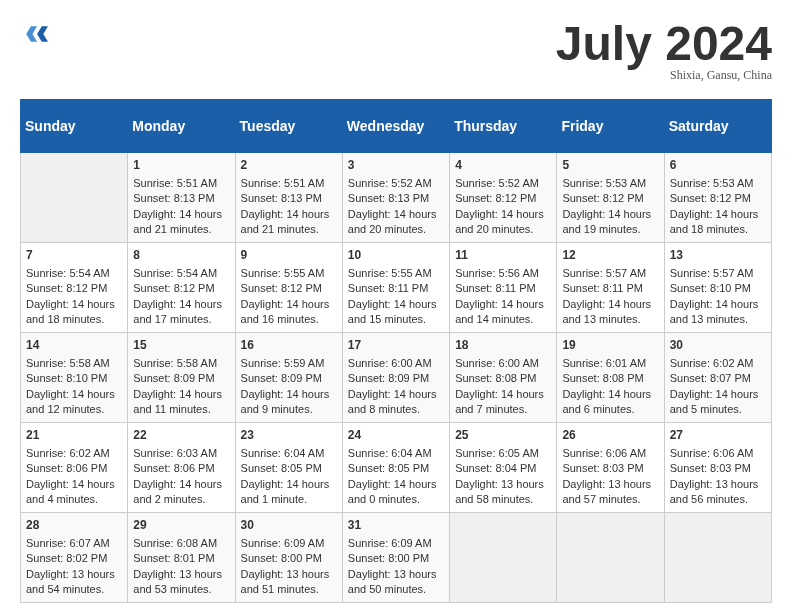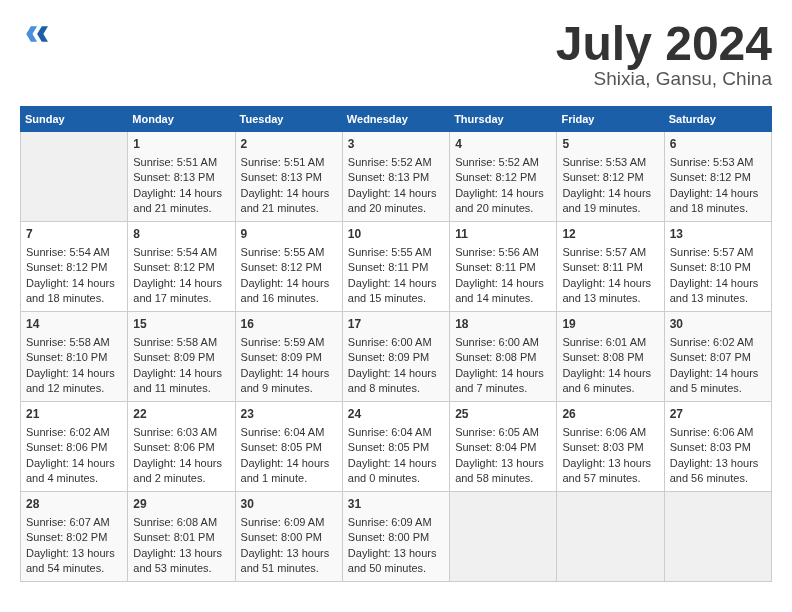--- a/index.html
+++ b/index.html
@@ -37,34 +37,35 @@
     .title-block {
       text-align: right;
     }
     .month-title {
       font-size: 48px;
       font-weight: bold;
       color: #333;
       line-height: 1;
     }
     .subtitle {
-      font-size: 19px;
+      font-size: 12px;
       color: #555;
+      font-family: Liberation Serif, serif;
     }
     table {
       width: 100%;
       border-collapse: collapse;
       font-size: 11px;
     }
     thead tr th {
       background-color: #1a5fa8;
       color: #fff;
-      padding: 6px 4px;
+      padding: 18px 4px;
       text-align: left;
-      font-size: 11px;
+      font-size: 14px;
       font-weight: bold;
       border: 1px solid #1a5fa8;
     }
     tbody tr td {
       border: 1px solid #ccc;
       vertical-align: top;
       padding: 4px 5px;
       min-height: 80px;
       height: 90px;
       color: #333;

